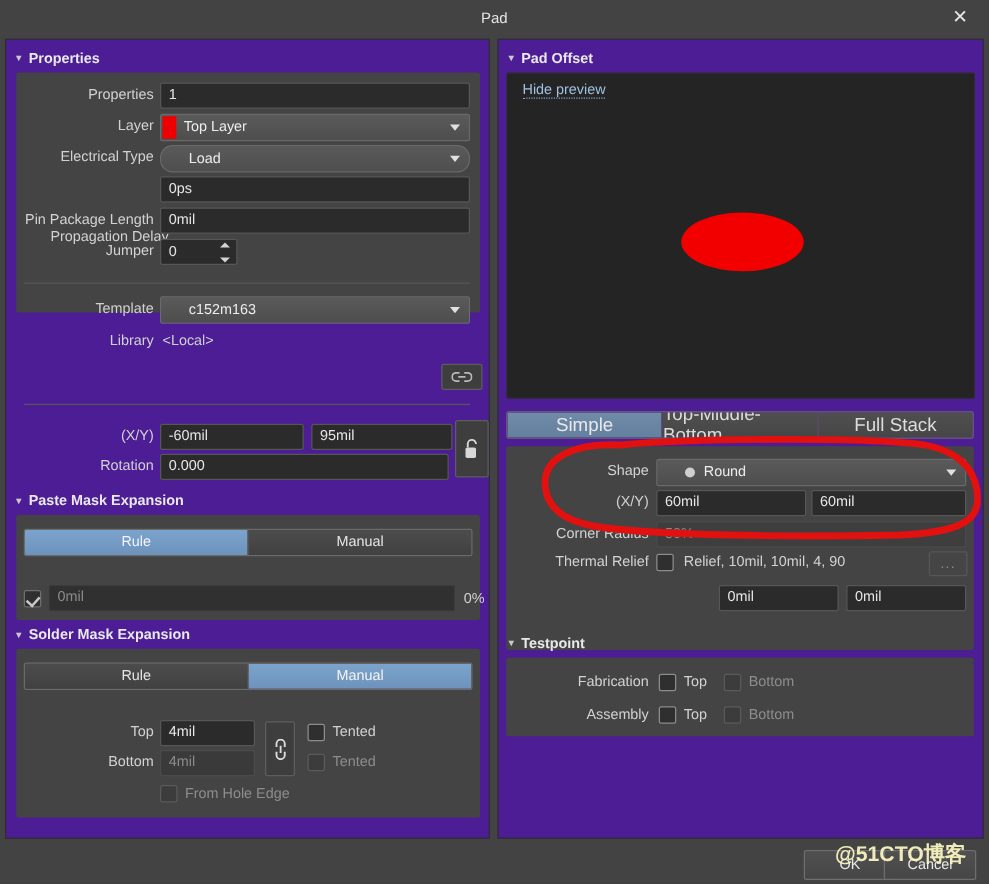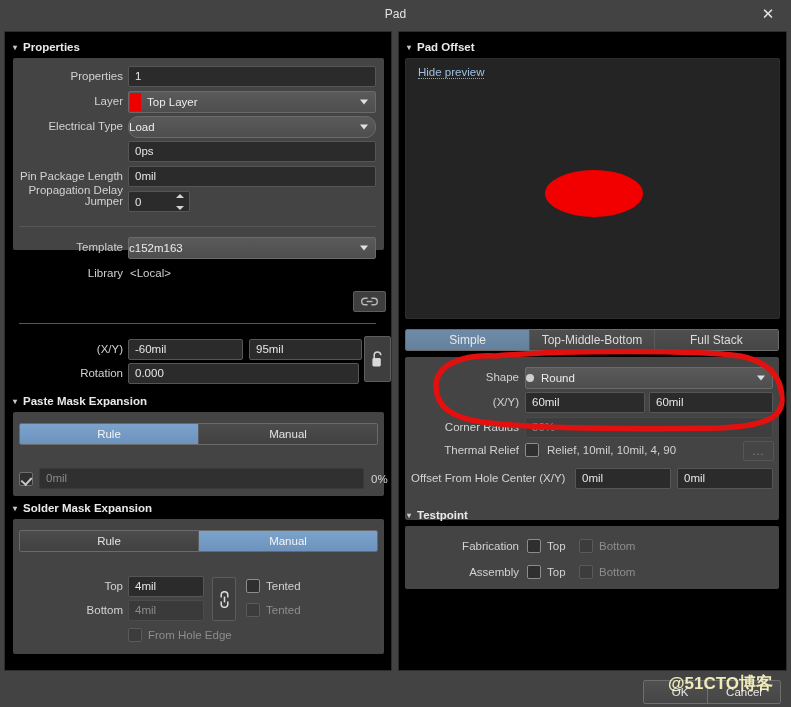--- a/index.html
+++ b/index.html
@@ -26,21 +26,21 @@
   }
   .titlebar .closebtn {
     position: absolute; right: 12px; top: 4px; width: 22px; height: 20px;
     line-height: 20px; text-align: center; font-size: 15px; color: #e6e6e6;
     cursor: pointer;
   }
 
   
   .panel {
     position: absolute;
-    background: #000000;
+    background: #4c1d95;
     border: 1px solid #2e2e2e;
   }
   #leftpanel  { left: 4px;   top: 31px; width: 388px; height: 640px; }
   #rightpanel { left: 398px; top: 31px; width: 389px; height: 640px; }
 
   .sechead {
     position: absolute; height: 16px; line-height: 16px;
     font-size: 11.5px; font-weight: bold; color: #e9e9e9;
     white-space: nowrap;
   }
@@ -72,21 +72,21 @@
   }
   .field.ph { color: #8b8b8b; }
   .field.disabled { background: #3a3a3a; border-color: #4b4b4b; color: #8b8b8b; }
   .field.flat { border-color: #3a3a3a; background: #303030; }
 
   .combo {
     position: absolute; height: 22px;
     background: linear-gradient(#5a5a5a, #4e4e4e);
     border: 1px solid #6a6a6a; border-radius: 2px;
     font-size: 11.5px; color: #ececec;
-    display: flex; align-items: center; padding: 0 0;
+    display: flex; align-items: center; padding: 0 22px;
     white-space: nowrap; overflow: hidden;
   }
   .combo .arrow {
     position: absolute; right: 7px; top: 50%; transform: translateY(-50%);
     width: 0; height: 0; border-left: 4.5px solid transparent;
     border-right: 4.5px solid transparent; border-top: 5px solid #e0e0e0;
   }
   .combo .swatch {
     position: absolute; left: 1px; top: 1px; bottom: 1px; width: 11px;
     background: #ee0000;
@@ -132,21 +132,21 @@
     color: #f4f4f4;
   }
 
   
   .tabwrap {
     position: absolute; height: 22px;
     display: flex; border: 1px solid #6a6a6a; border-radius: 2px; overflow: hidden;
   }
   .tabwrap .tab {
     flex: 1; display: flex; align-items: center; justify-content: center;
-    font-size: 12px; color: #dcdcdc;
+    font-size: 15px; color: #dcdcdc;
     background: linear-gradient(#4f4f4f, #464646);
     border-right: 1px solid #5c5c5c;
   }
   .tabwrap .tab:last-child { border-right: none; }
   .tabwrap .tab.active {
     background: linear-gradient(#6f8ba8, #63809e);
     color: #e8e8e8;
   }
 
   
@@ -237,21 +237,21 @@
       <span>Top Layer</span>
       <span class="arrow"></span>
     </div>
 
     <div class="lbl" style="left:8px; top:86px; width:110px;">Electrical Type</div>
     <div class="combo" style="left:123px; top:84px; width:248px;border-radius:10px;">
       <span>Load</span>
       <span class="arrow"></span>
     </div>
 
-    <div class="lbl" style="left:0px; top:111px; width:118px;margin-top:39px;">Propagation Delay</div>
+    <div class="lbl" style="left:12px; top:111px; width:118px;margin-top:39px;">Propagation Delay</div>
     <div class="field" style="left:123px; top:109px; width:248px;">0ps</div>
 
     <div class="lbl" style="left:0px; top:136px; width:118px;">Pin Package Length</div>
     <div class="field" style="left:123px; top:134px; width:248px;">0mil</div>
 
     <div class="lbl" style="left:8px; top:161px; width:110px;">Jumper</div>
     <div class="spin" style="left:123px; top:159px; width:62px;">
       <span>0</span>
       <span class="updown">
           <i class="u"></i>
@@ -377,21 +377,20 @@
     <div class="field" style="left:250px; top:360px; width:124px;">60mil</div>
 
     <div class="lbl" style="left:20px; top:387px; width:100px;">Corner Radius</div>
     <div class="field disabled" style="left:126px; top:385px; width:248px; border-color:#4a4a4a; background:#3e3e3e;">50%</div>
 
     <div class="lbl" style="left:12px; top:410px; width:108px;">Thermal Relief</div>
     <div class="cb" style="left:126px; top:411px;"></div>
     <div class="lbl left" style="left:148px; top:410px; width:230px;">Relief, 10mil, 10mil, 4, 90</div>
     <div class="dotsbtn" style="left:344px; top:409px; width:31px;">...</div>
 
-    <div class="lbl left" style="left:12px; top:438px; width:170px;">Offset From Hole Center (X/Y)</div>
     <div class="field" style="left:176px; top:436px; width:96px;">0mil</div>
     <div class="field" style="left:278px; top:436px; width:96px;">0mil</div>
 
     <div class="sechead" style="left:8px; top:475px;">
       <span class="tri">▾</span><span>Testpoint</span>
     </div>
     <div class="group" style="left:6px; top:494px; width:374px; height:63px;"></div>
 
     <div class="lbl" style="left:36px; top:506px; width:84px;">Fabrication</div>
     <div class="cb" style="left:128px; top:507px;"></div>

